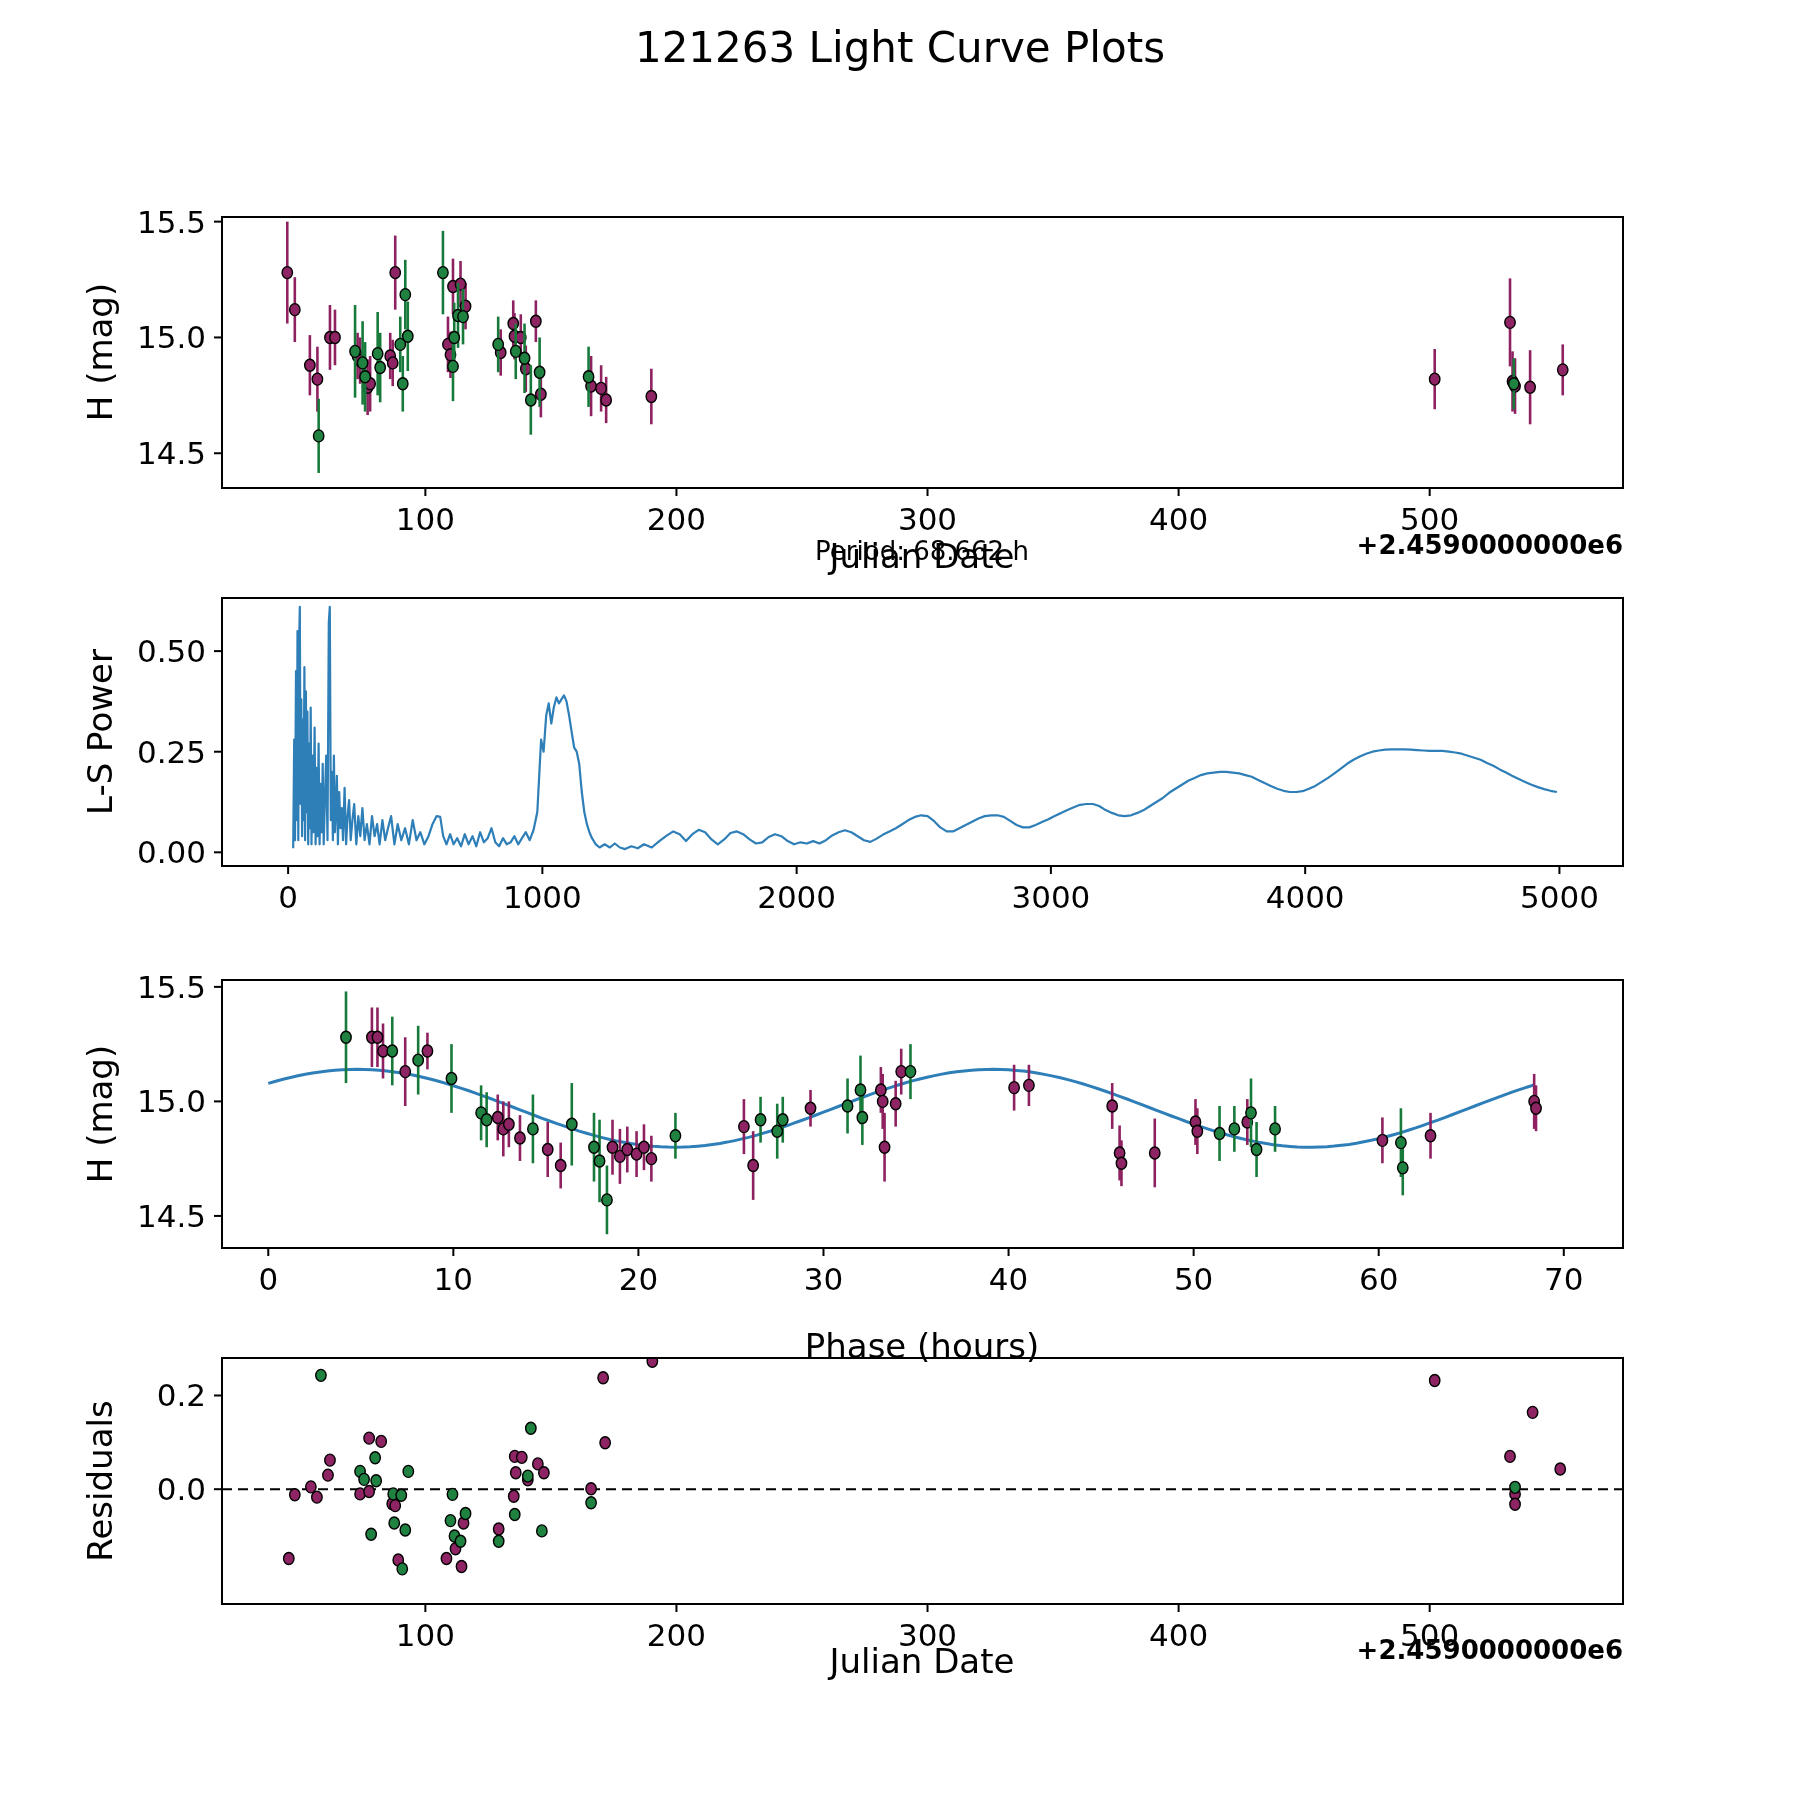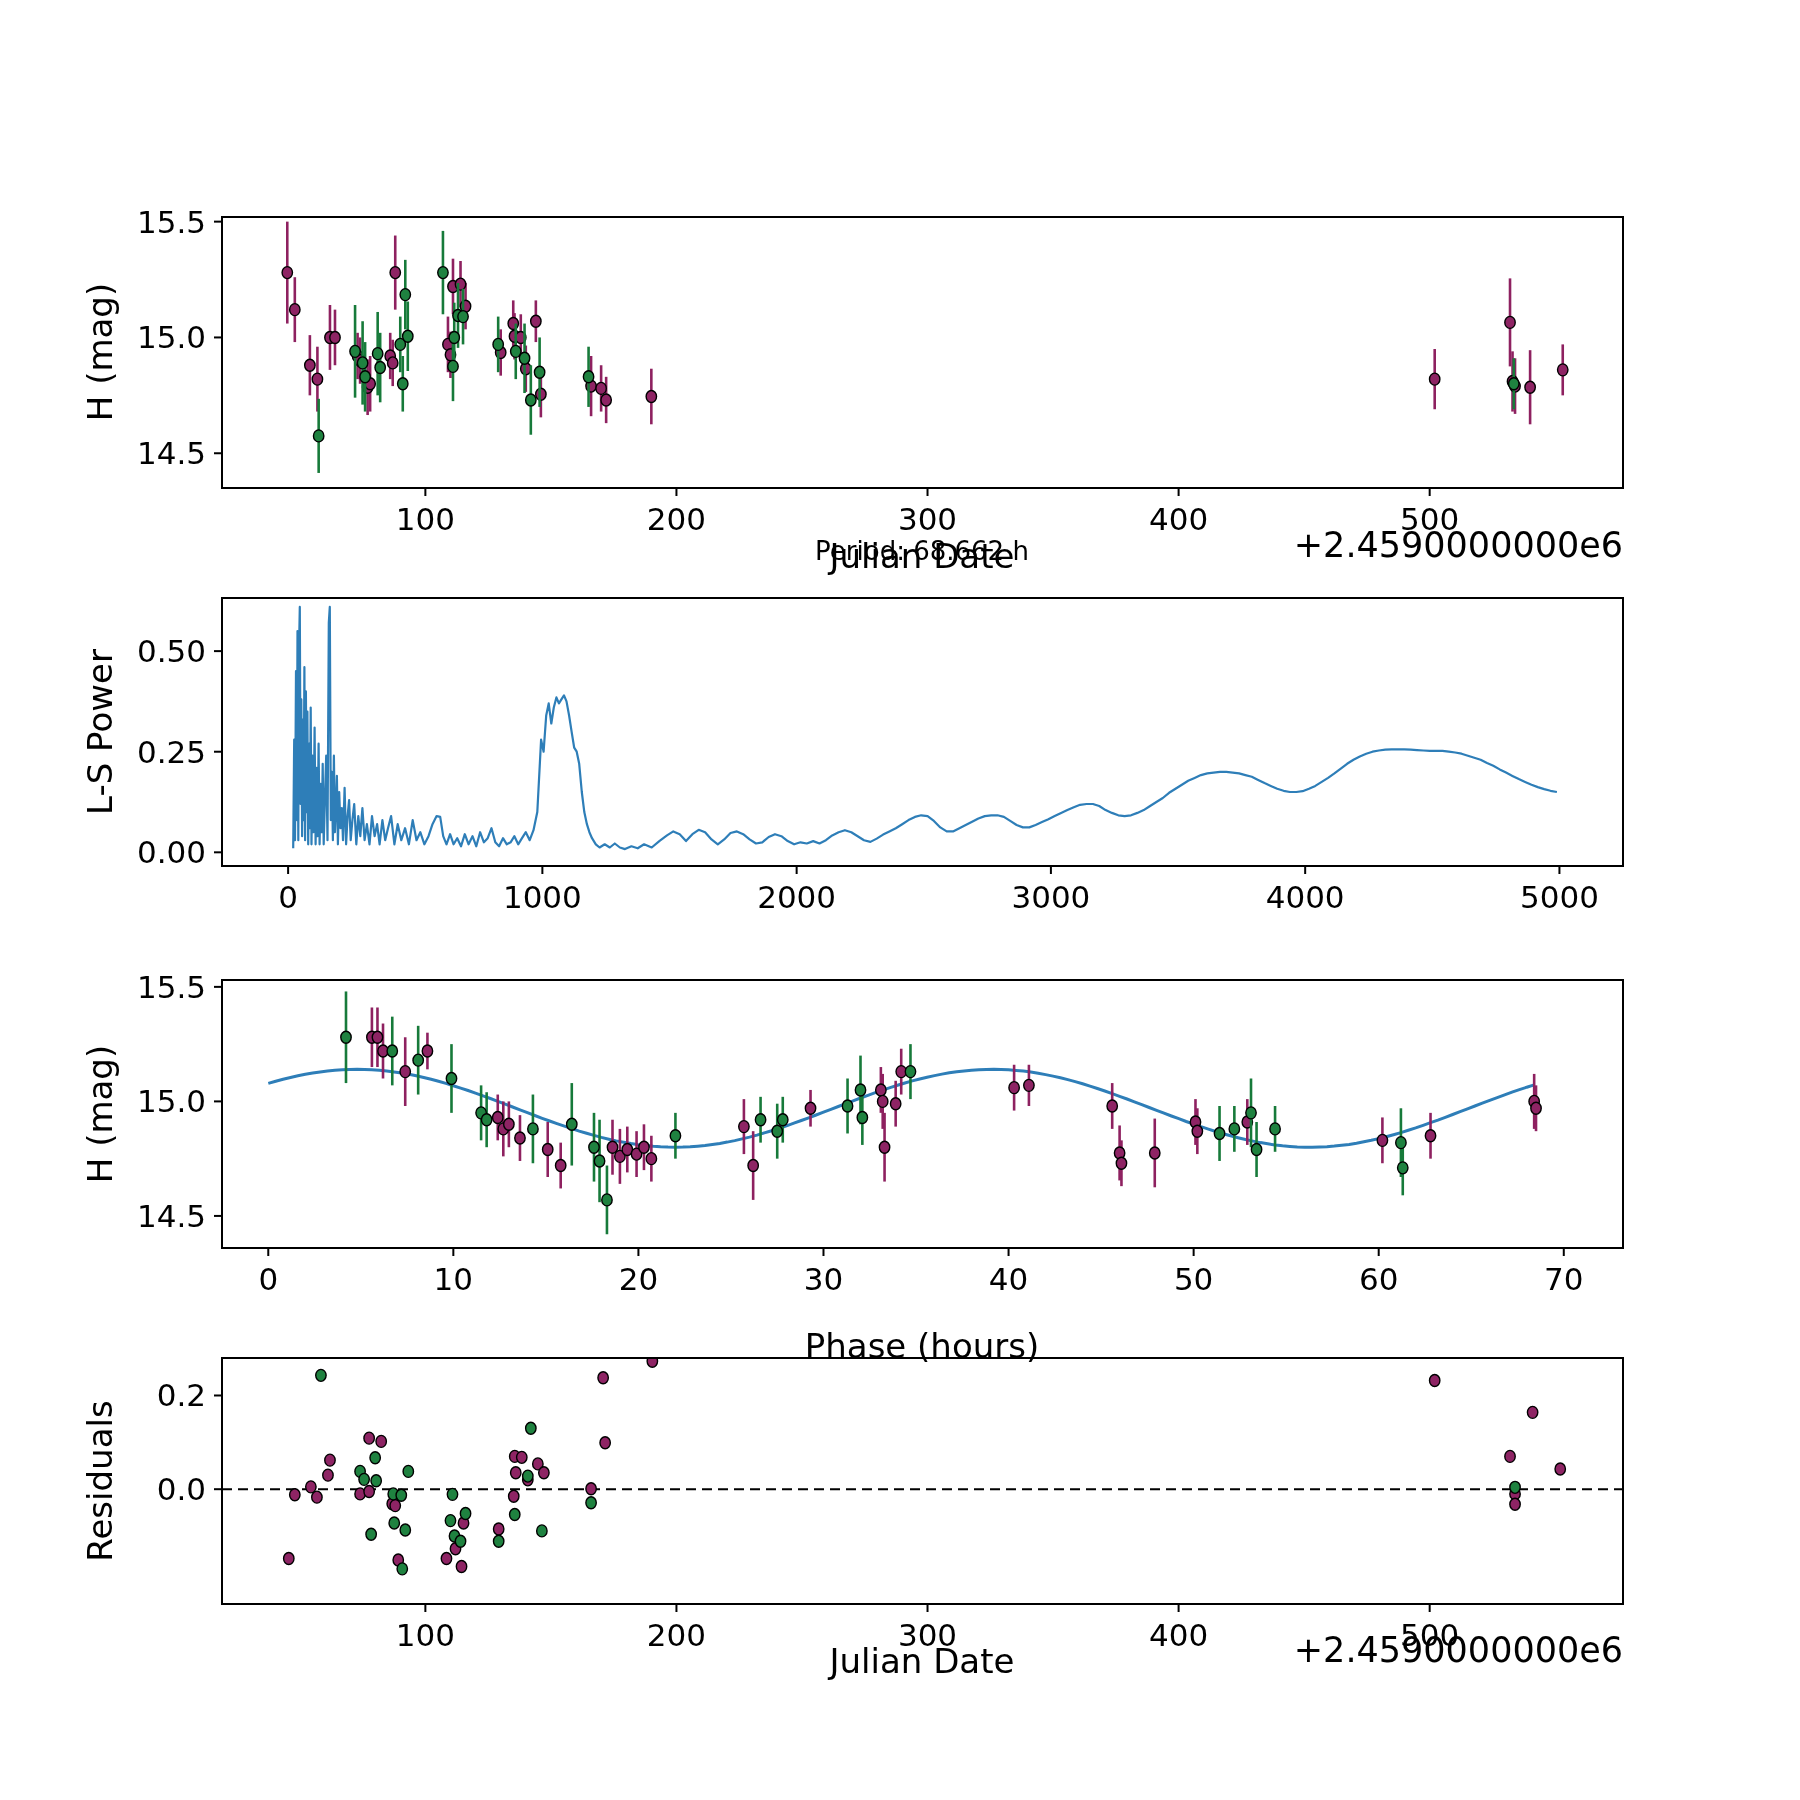--- a/index.html
+++ b/index.html
@@ -3,21 +3,21 @@
 <meta charset="utf-8">
 <style>
   html,body{margin:0;padding:0;background:#ffffff;}
   #figure{position:relative;width:1800px;height:1800px;background:#fff;
           font-family:"DejaVu Sans","Liberation Sans",sans-serif;}
   #chart-svg{position:absolute;left:0;top:0;}
   .lbl{position:absolute;color:#000;white-space:nowrap;}
   .fig-title{font-size:42px;}
   .ax-label{font-size:34px;}
   .ax-annot{font-size:26px;}
-  .offset-label{font-size:35px;}
+  .offset-label{font-size:26px;font-weight:bold;}
   .center{transform:translate(-50%,-50%);}
   .rot{transform:translate(-50%,-50%) rotate(-90deg);}
   .right{transform:translate(-100%,-50%);}
 </style>
 </head>
 <body>
 
 <div id="figure">
   <svg id="chart-svg" width="1800" height="1800">
       <clipPath id="clip0">
@@ -405,20 +405,21 @@
       <ellipse cx="498.6849462365591" cy="1541.2114285714285" rx="5.2" ry="6" fill="#1f8240" stroke="#000000" stroke-width="1.4" clip-path="url(#clip3)"></ellipse>
       <ellipse cx="514.7537634408602" cy="1514.5028571428572" rx="5.2" ry="6" fill="#1f8240" stroke="#000000" stroke-width="1.4" clip-path="url(#clip3)"></ellipse>
       <ellipse cx="527.8096774193548" cy="1476.08" rx="5.2" ry="6" fill="#1f8240" stroke="#000000" stroke-width="1.4" clip-path="url(#clip3)"></ellipse>
       <ellipse cx="530.8225806451612" cy="1428.2857142857142" rx="5.2" ry="6" fill="#1f8240" stroke="#000000" stroke-width="1.4" clip-path="url(#clip3)"></ellipse>
       <ellipse cx="541.8698924731183" cy="1530.902857142857" rx="5.2" ry="6" fill="#1f8240" stroke="#000000" stroke-width="1.4" clip-path="url(#clip3)"></ellipse>
       <ellipse cx="591.0806451612902" cy="1502.7885714285715" rx="5.2" ry="6" fill="#1f8240" stroke="#000000" stroke-width="1.4" clip-path="url(#clip3)"></ellipse>
       <ellipse cx="1515.0376344086021" cy="1487.3257142857142" rx="5.2" ry="6" fill="#1f8240" stroke="#000000" stroke-width="1.4" clip-path="url(#clip3)"></ellipse>
       <rect x="222" y="1358" width="1401" height="246" fill="none" stroke="#000000" stroke-width="2"></rect>
     </svg>
 
+  <div class="lbl fig-title center" style="left:900px;top:47px;">121263 Light Curve Plots</div>
 
   <div class="lbl ax-label rot" style="left:100px;top:352px;">H (mag)</div>
   <div class="lbl ax-label center" style="left:922px;top:556px;">Julian Date</div>
   <div class="lbl offset-label right" style="left:1623px;top:545px;">+2.4590000000e6</div>
 
   <div class="lbl ax-annot center" style="left:922px;top:551px;">Period: 68.662 h</div>
   <div class="lbl ax-label rot" style="left:100px;top:732px;">L-S Power</div>
 
   <div class="lbl ax-label rot" style="left:100px;top:1114px;">H (mag)</div>
   <div class="lbl ax-label center" style="left:922px;top:1346px;">Phase (hours)</div>

